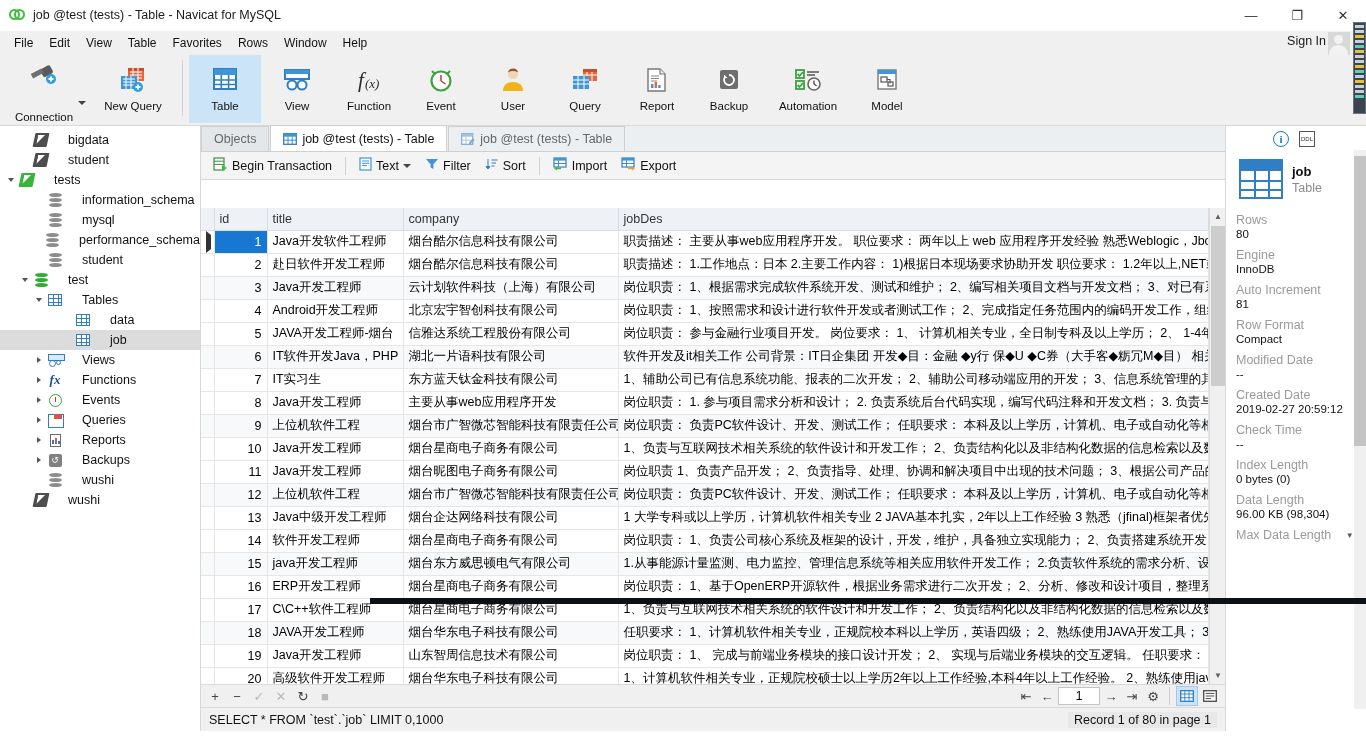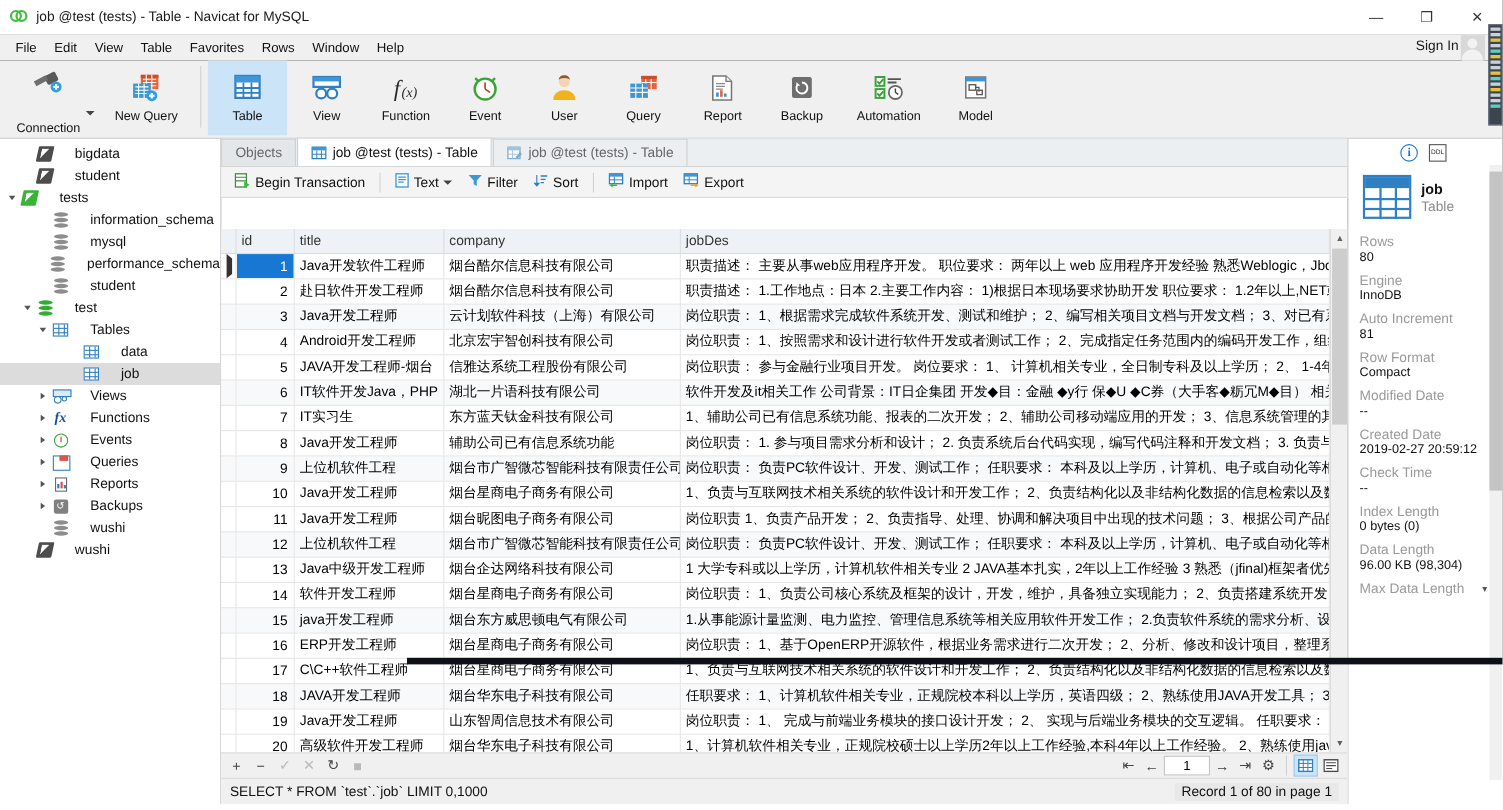--- a/index.html
+++ b/index.html
@@ -784,21 +784,21 @@
                 <td class="marker"></td>
                 <td class="idc">7</td>
                 <td class="titlec">IT实习生</td>
                 <td class="compc">东方蓝天钛金科技有限公司</td>
                 <td class="desc">1、辅助公司已有信息系统功能、报表的二次开发； 2、辅助公司移动端应用的开发； 3、信息系统管理的其他</td>
               </tr>
               <tr>
                 <td class="marker"></td>
                 <td class="idc">8</td>
                 <td class="titlec">Java开发工程师</td>
-                <td class="compc">辅助公司已有信息系统功能</td>
+                <td class="compc">主要从事web应用程序开发</td>
                 <td class="desc">岗位职责： 1. 参与项目需求分析和设计； 2. 负责系统后台代码实现，编写代码注释和开发文档； 3. 负责与平</td>
               </tr>
               <tr class="alt">
                 <td class="marker"></td>
                 <td class="idc">9</td>
                 <td class="titlec">上位机软件工程</td>
                 <td class="compc">烟台市广智微芯智能科技有限责任公司</td>
                 <td class="desc">岗位职责： 负责PC软件设计、开发、测试工作； 任职要求： 本科及以上学历，计算机、电子或自动化等相关</td>
               </tr>
               <tr>

